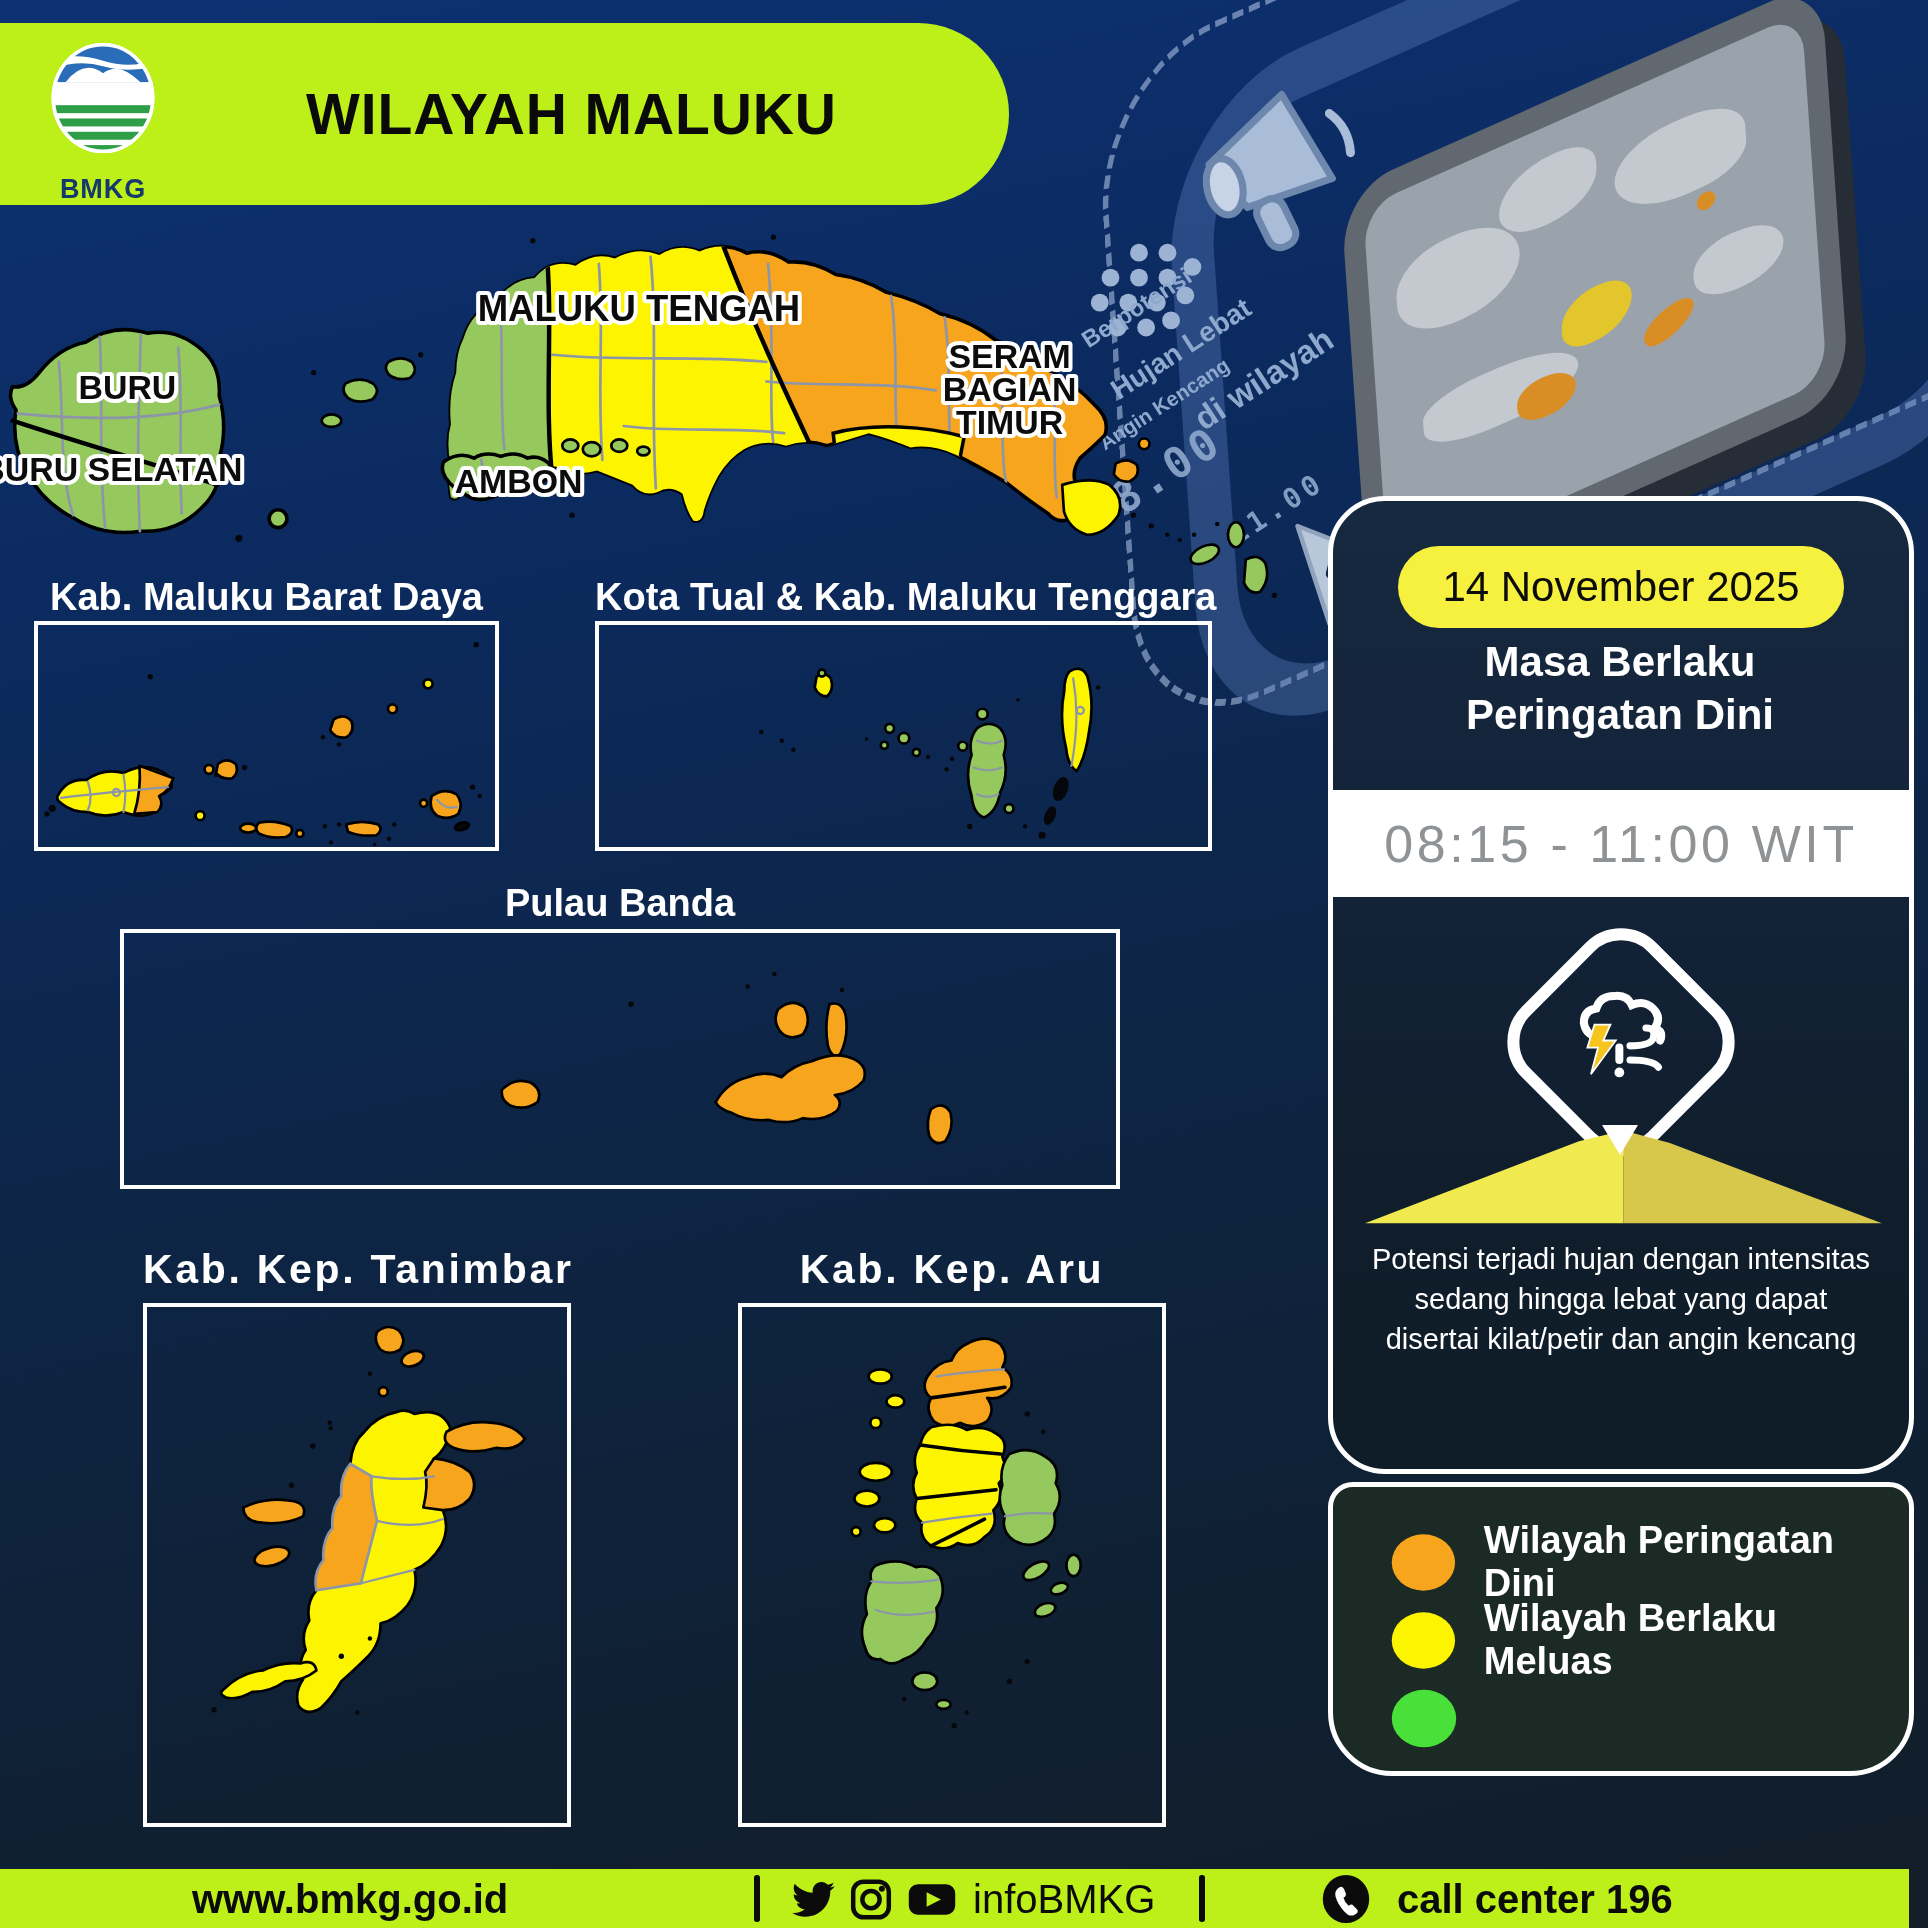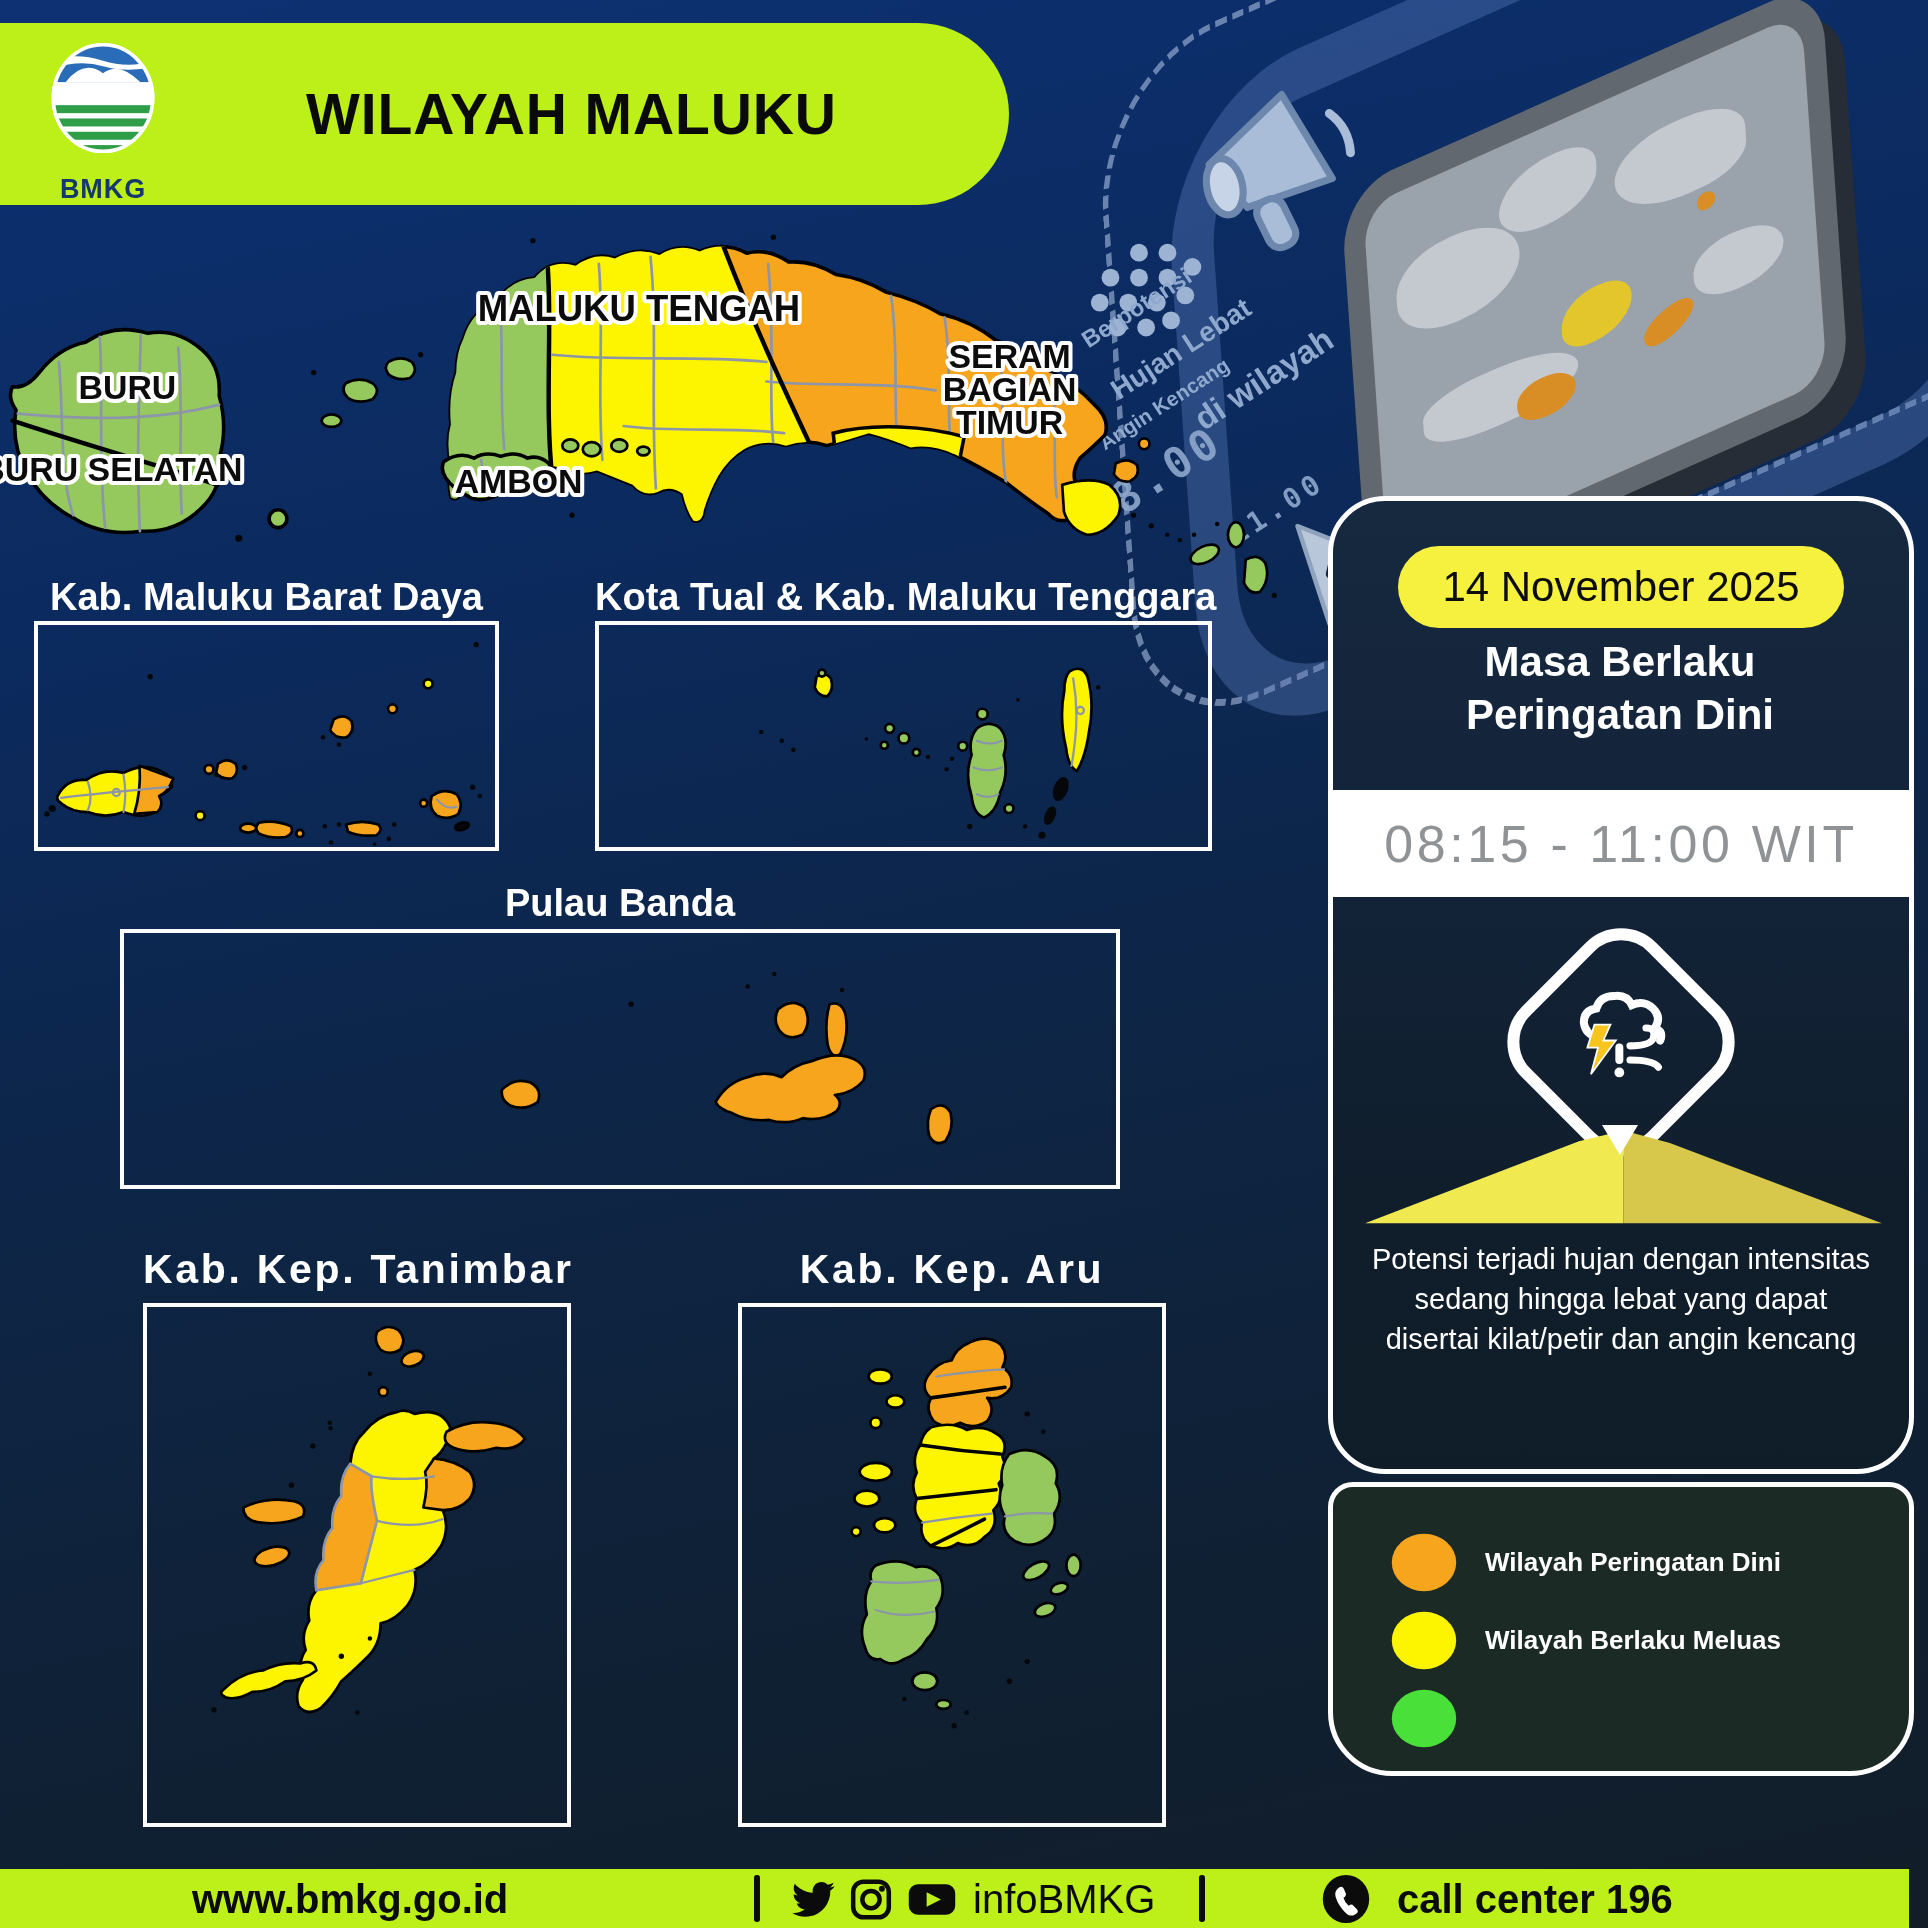--- a/index.html
+++ b/index.html
@@ -56,21 +56,21 @@
   .pin-tail{position:absolute;left:50%;top:624px;margin-left:-18.7px;width:0;height:0;
     border-left:18.7px solid transparent;border-right:18.7px solid transparent;border-top:30px solid #fff;}
   .mound{position:absolute;left:23px;top:626px;}
   .desc{position:absolute;top:738px;left:31px;right:31px;text-align:center;color:#fff;
     font-size:29px;line-height:1.38;}
   
   .legend{position:absolute;left:1328px;top:1482px;width:586px;height:294px;
     border:5.3px solid #fff;border-radius:25px 25px 64px 64px;box-sizing:border-box;
     background:#1c2a25;padding:36px 0 0 57px;}
   .leg-row{display:flex;align-items:center;gap:27px;height:78px;}
-  .leg-label{color:#fff;font-weight:700;font-size:26px;}
+  .leg-label{color:#fff;font-weight:700;font-size:38px;}
   
   .footer{position:absolute;left:0;top:1869px;width:1909px;height:60px;background:var(--c-banner,#bdf019);}
   .f-item{position:absolute;top:0;height:60px;line-height:60px;color:#0b0b0b;font-weight:700;font-size:40px;}
   .f-sep{position:absolute;top:6.2px;width:6.2px;height:47px;background:#0b0b0b;border-radius:2.7px;}
   .f-ico{position:absolute;top:8px;}
   
   .rot{position:absolute;color:var(--c-decor_blue,#8fa8cd);transform:rotate(-33deg);font-weight:700;white-space:nowrap;}
   .clock{font-family:"DejaVu Sans Mono",monospace;letter-spacing:4.5px;opacity:.9;}
 </style>
 </head>

